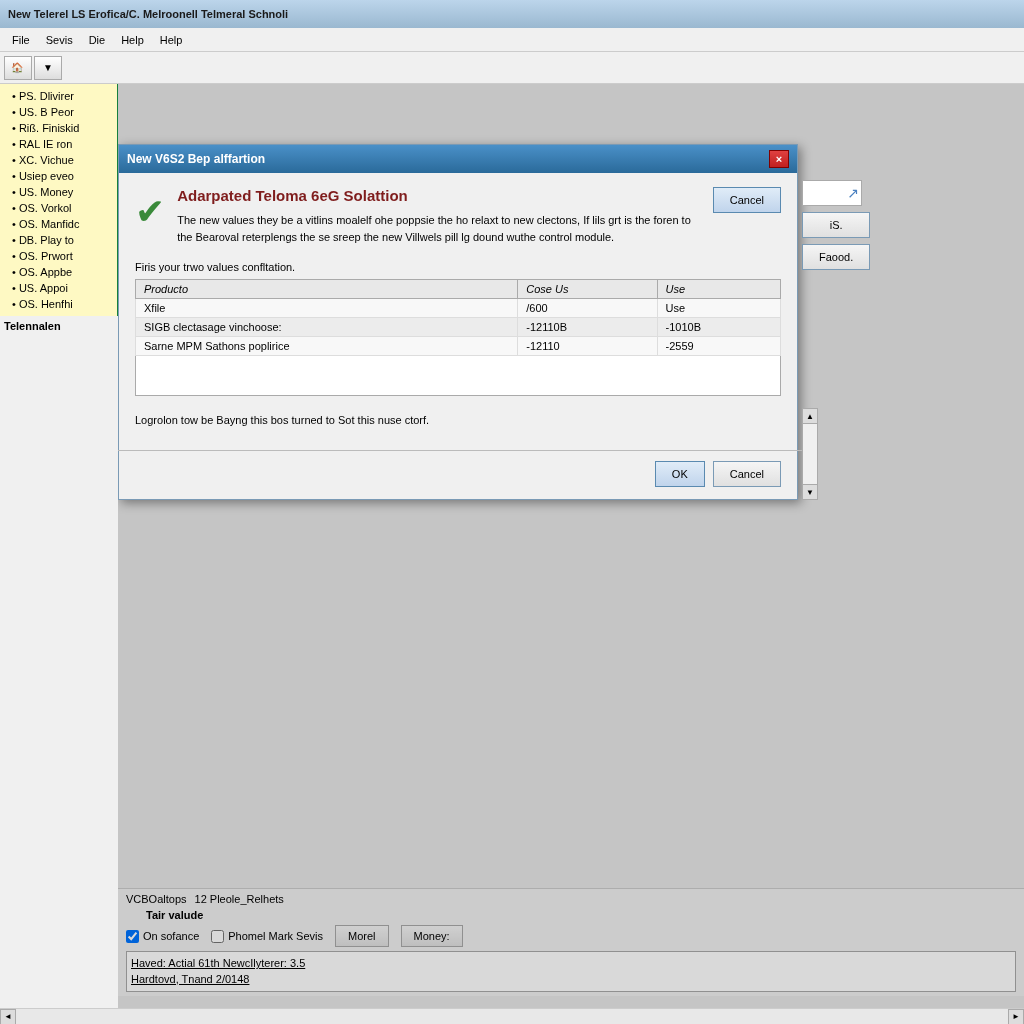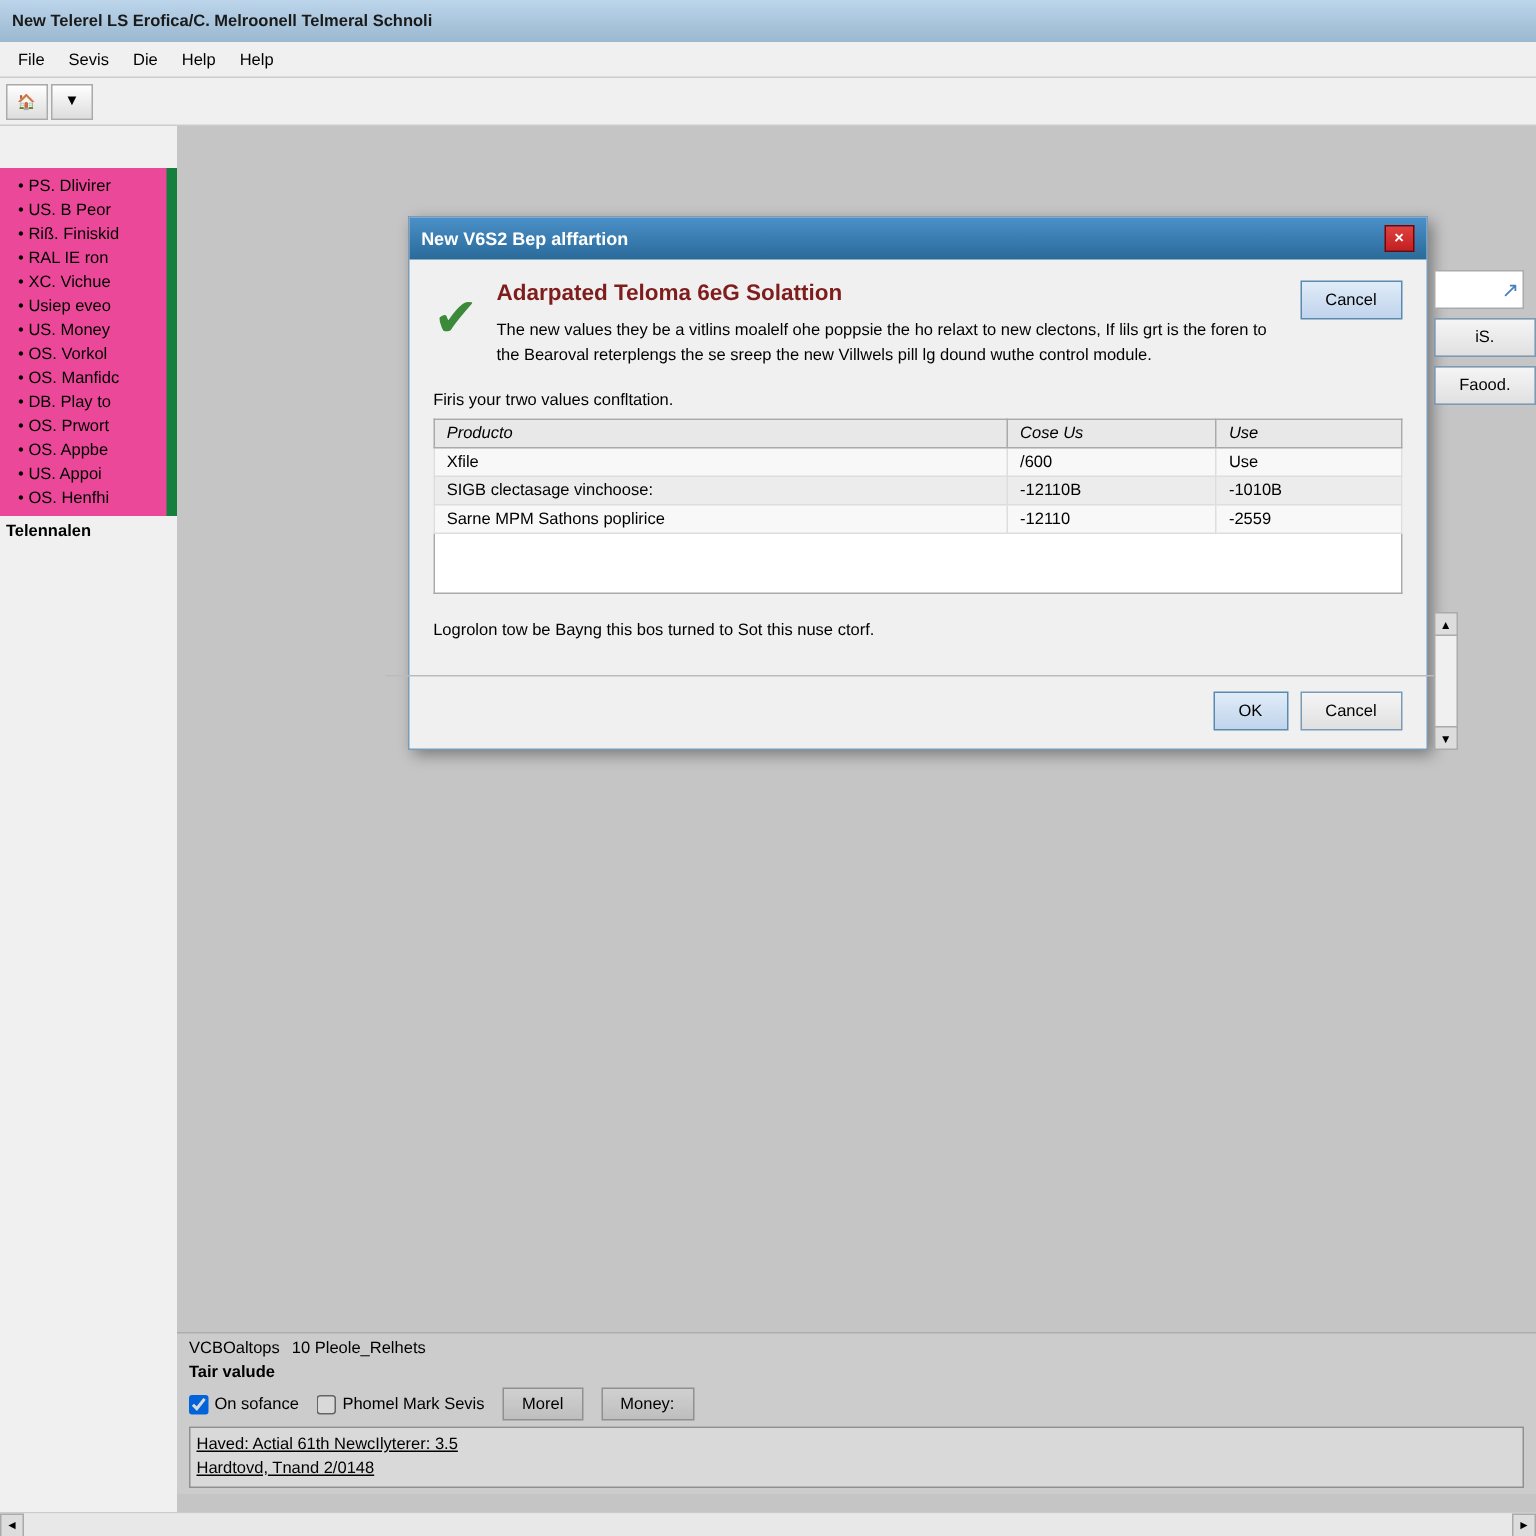--- a/index.html
+++ b/index.html
@@ -72,25 +72,24 @@
     }
 
     .main-area {
       display: flex;
       flex: 1;
       overflow: hidden;
     }
 
     .sidebar {
       width: 118px;
-      background: #ec4899;
-      border-right: 7px solid #15803d;
+      background: #fef9c3;
+      border-right: 1px solid #15803d;
       overflow-y: auto;
       padding: 4px 0;
-      margin-top: 28px;
     }
 
     .sidebar-item {
       padding: 2px 4px 2px 12px;
       font-size: 11px;
       color: #000;
       cursor: pointer;
       white-space: nowrap;
       overflow: hidden;
       text-overflow: ellipsis;
@@ -176,24 +175,23 @@
       text-decoration: underline;
     }
 
     
     .modal-overlay {
       position: absolute;
       top: 0; left: 0; right: 0; bottom: 0;
       background: rgba(0,0,0,0.15);
       display: flex;
       align-items: flex-start;
-      justify-content: flex-end;
+      justify-content: flex-start;
       padding-top: 60px;
       z-index: 100;
-      padding-left: 36px;
     }
 
     .modal {
       width: 680px;
       background: #f0f0f0;
       border: 1px solid #7a9ab5;
       box-shadow: 3px 3px 10px rgba(0,0,0,0.4);
     }
 
     .modal-title-bar {
@@ -363,23 +361,23 @@
         <div class="sidebar-item">OS. Henfhi</div>
       </div>
       <div class="sidebar-section-label">Telennalen</div>
     </div>
 
     <div class="content-area">
 
       <div style="position:absolute; bottom:12px; left:0; right:0; background:#f0f0f0; border-top:1px solid #ccc; padding:4px 8px;">
         <div class="bottom-row1">
           <span class="bottom-label">VCBOaltops</span>
-          <span class="bottom-label">10 Pleole_Relhets</span>
+          <span class="bottom-label">12 Pleole_Relhets</span>
         </div>
-        <div style="font-size:11px; font-weight:bold; margin-bottom:4px;">Tair valude</div>
+        <div style="font-size:11px; font-weight:bold; margin-bottom:4px;margin-left:20px;">Tair valude</div>
         <div class="bottom-row2">
           <label class="checkbox-label">
             <input type="checkbox" checked="" style="">
             <span>On sofance</span>
           </label>
           <label class="checkbox-label">
             <input type="checkbox" style="">
             <span>Phomel Mark Sevis</span>
           </label>
           <button class="small-btn">Morel</button>

